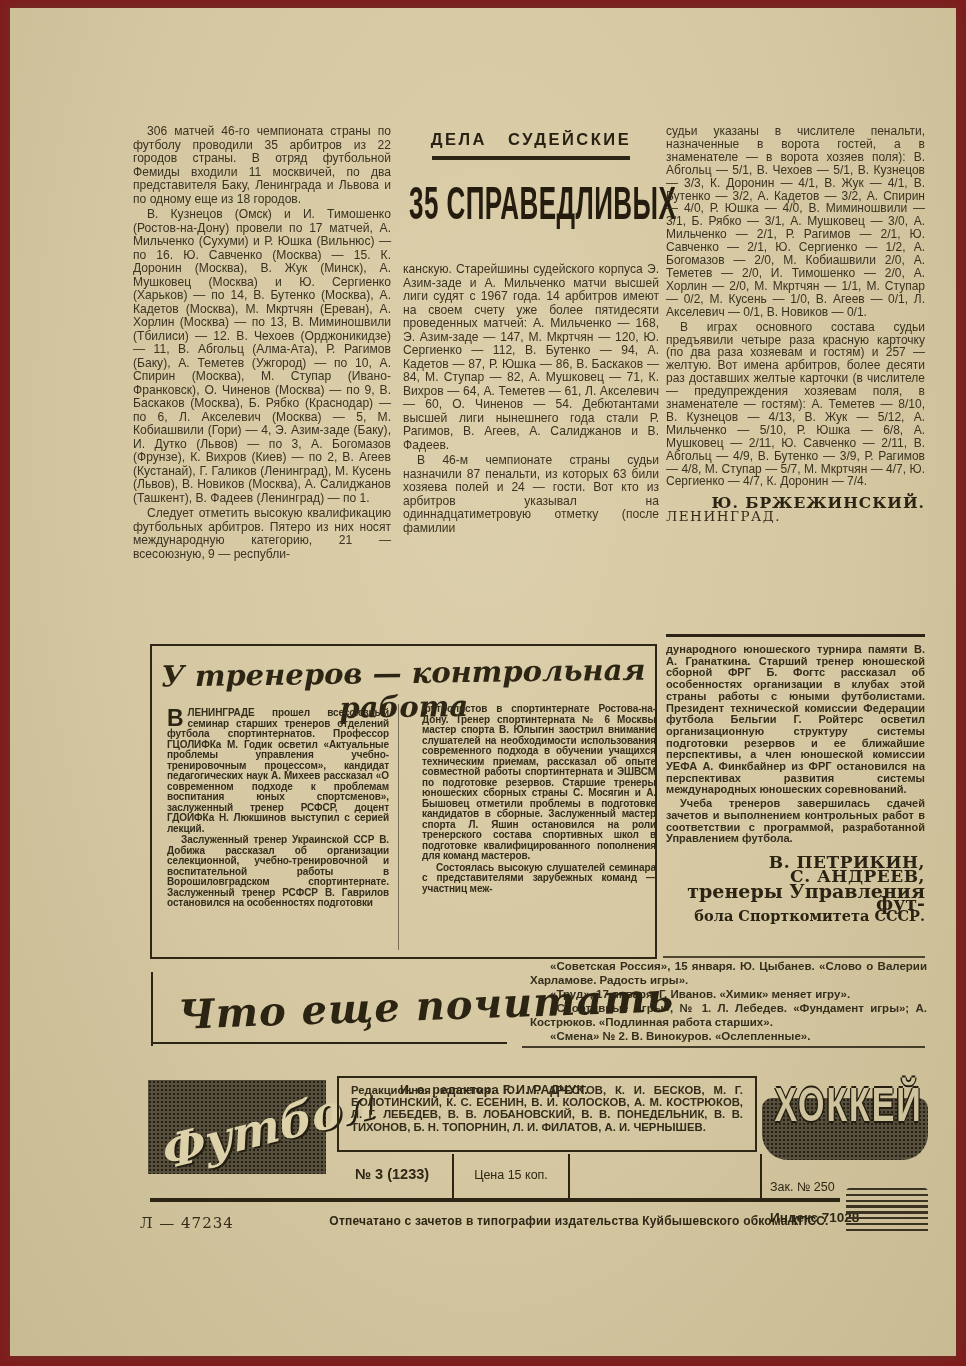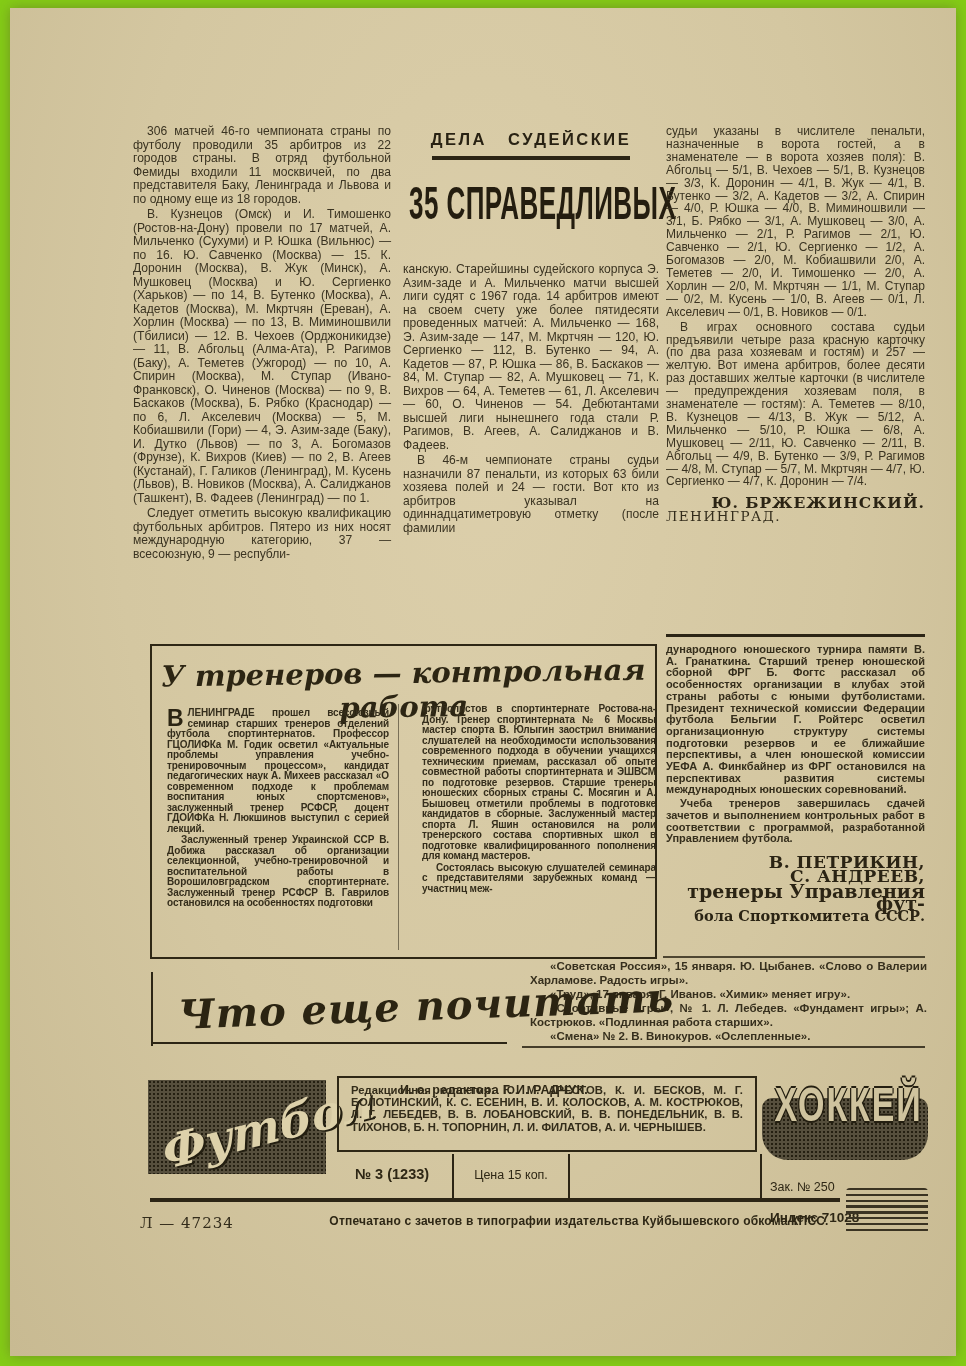--- a/index.html
+++ b/index.html
@@ -1,17 +1,17 @@
 <!DOCTYPE html>
 <html><head>
 <meta charset="utf-8">
 <style>
   html,body{margin:0;padding:0;background:#efece1;}
   .stage{position:relative;width:966px;height:1366px;margin:0 auto;overflow:hidden;
-         background:#84cc16;font-family:"Liberation Sans",sans-serif;}
+         background:#7f1d1d;font-family:"Liberation Sans",sans-serif;}
   .page{position:absolute;left:10px;top:8px;width:946px;height:1348px;
         background:radial-gradient(ellipse at 50% 32%, #dccfab 0%, #d4c7a1 55%, #c8ba92 100%);
         box-shadow:0 0 12px rgba(90,80,50,.45);}
   .abs{position:absolute;}
   p{margin:0;}
   .body-col{font-size:12.1px;line-height:13.5px;text-align:justify;color:#3a3321;}
   .body-col p{margin:0 0 2px 0;}
   .p-ind{text-indent:14px;}
   .kicker{font-weight:bold;font-size:16.5px;letter-spacing:2.5px;word-spacing:14px;
           text-align:center;color:#292213;}
@@ -58,21 +58,21 @@
 <body>
 
 <div class="stage">
 <div class="page">
 
   <section>
 
     <div class="abs body-col" style="left:123px;top:117px;width:258px;">
       <p class="p-ind">306 матчей 46-го чемпионата страны по футболу проводили 35 арбитров из 22 городов страны. В отряд футбольной Фемиды входили 11 москвичей, по два представителя Баку, Ленинграда и Львова и по одному еще из 18 городов.</p>
       <p class="p-ind">В. Кузнецов (Омск) и И. Тимошенко (Ростов-на-Дону) провели по 17 матчей, А. Мильченко (Сухуми) и Р. Юшка (Вильнюс) — по 16. Ю. Савченко (Москва) — 15. К. Доронин (Москва), В. Жук (Минск), А. Мушковец (Москва) и Ю. Сергиенко (Харьков) — по 14, В. Бутенко (Москва), А. Кадетов (Москва), М. Мкртчян (Ереван), А. Хорлин (Москва) — по 13, В. Миминошвили (Тбилиси) — 12. В. Чехоев (Орджоникидзе) — 11, В. Абгольц (Алма-Ата), Р. Рагимов (Баку), А. Теметев (Ужгород) — по 10, А. Спирин (Москва), М. Ступар (Ивано-Франковск), О. Чиненов (Москва) — по 9, В. Баскаков (Москва), Б. Рябко (Краснодар) — по 6, Л. Акселевич (Москва) — 5, М. Кобиашвили (Гори) — 4, Э. Азим-заде (Баку), И. Дутко (Львов) — по 3, А. Богомазов (Фрунзе), К. Вихров (Киев) — по 2, В. Агеев (Кустанай), Г. Галиков (Ленинград), М. Кусень (Львов), В. Новиков (Москва), А. Салиджанов (Ташкент), В. Фадеев (Ленинград) — по 1.</p>
-      <p class="p-ind">Следует отметить высокую квалификацию футбольных арбитров. Пятеро из них носят международную категорию, 37 — всесоюзную, 9 — республи-</p>
+      <p class="p-ind">Следует отметить высокую квалификацию футбольных арбитров. Пятеро из них носят международную категорию, 21 — всесоюзную, 9 — республи-</p>
     </div>
 
     <div class="abs" style="left:393px;top:122px;width:256px;">
       <div class="kicker">ДЕЛА СУДЕЙСКИЕ</div>
       <div class="kicker-rule"></div>
       <div style="margin:16px 0 0 6px;height:52px;">
         <span class="headline">35 СПРАВЕДЛИВЫХ</span>
       </div>
     </div>
 

